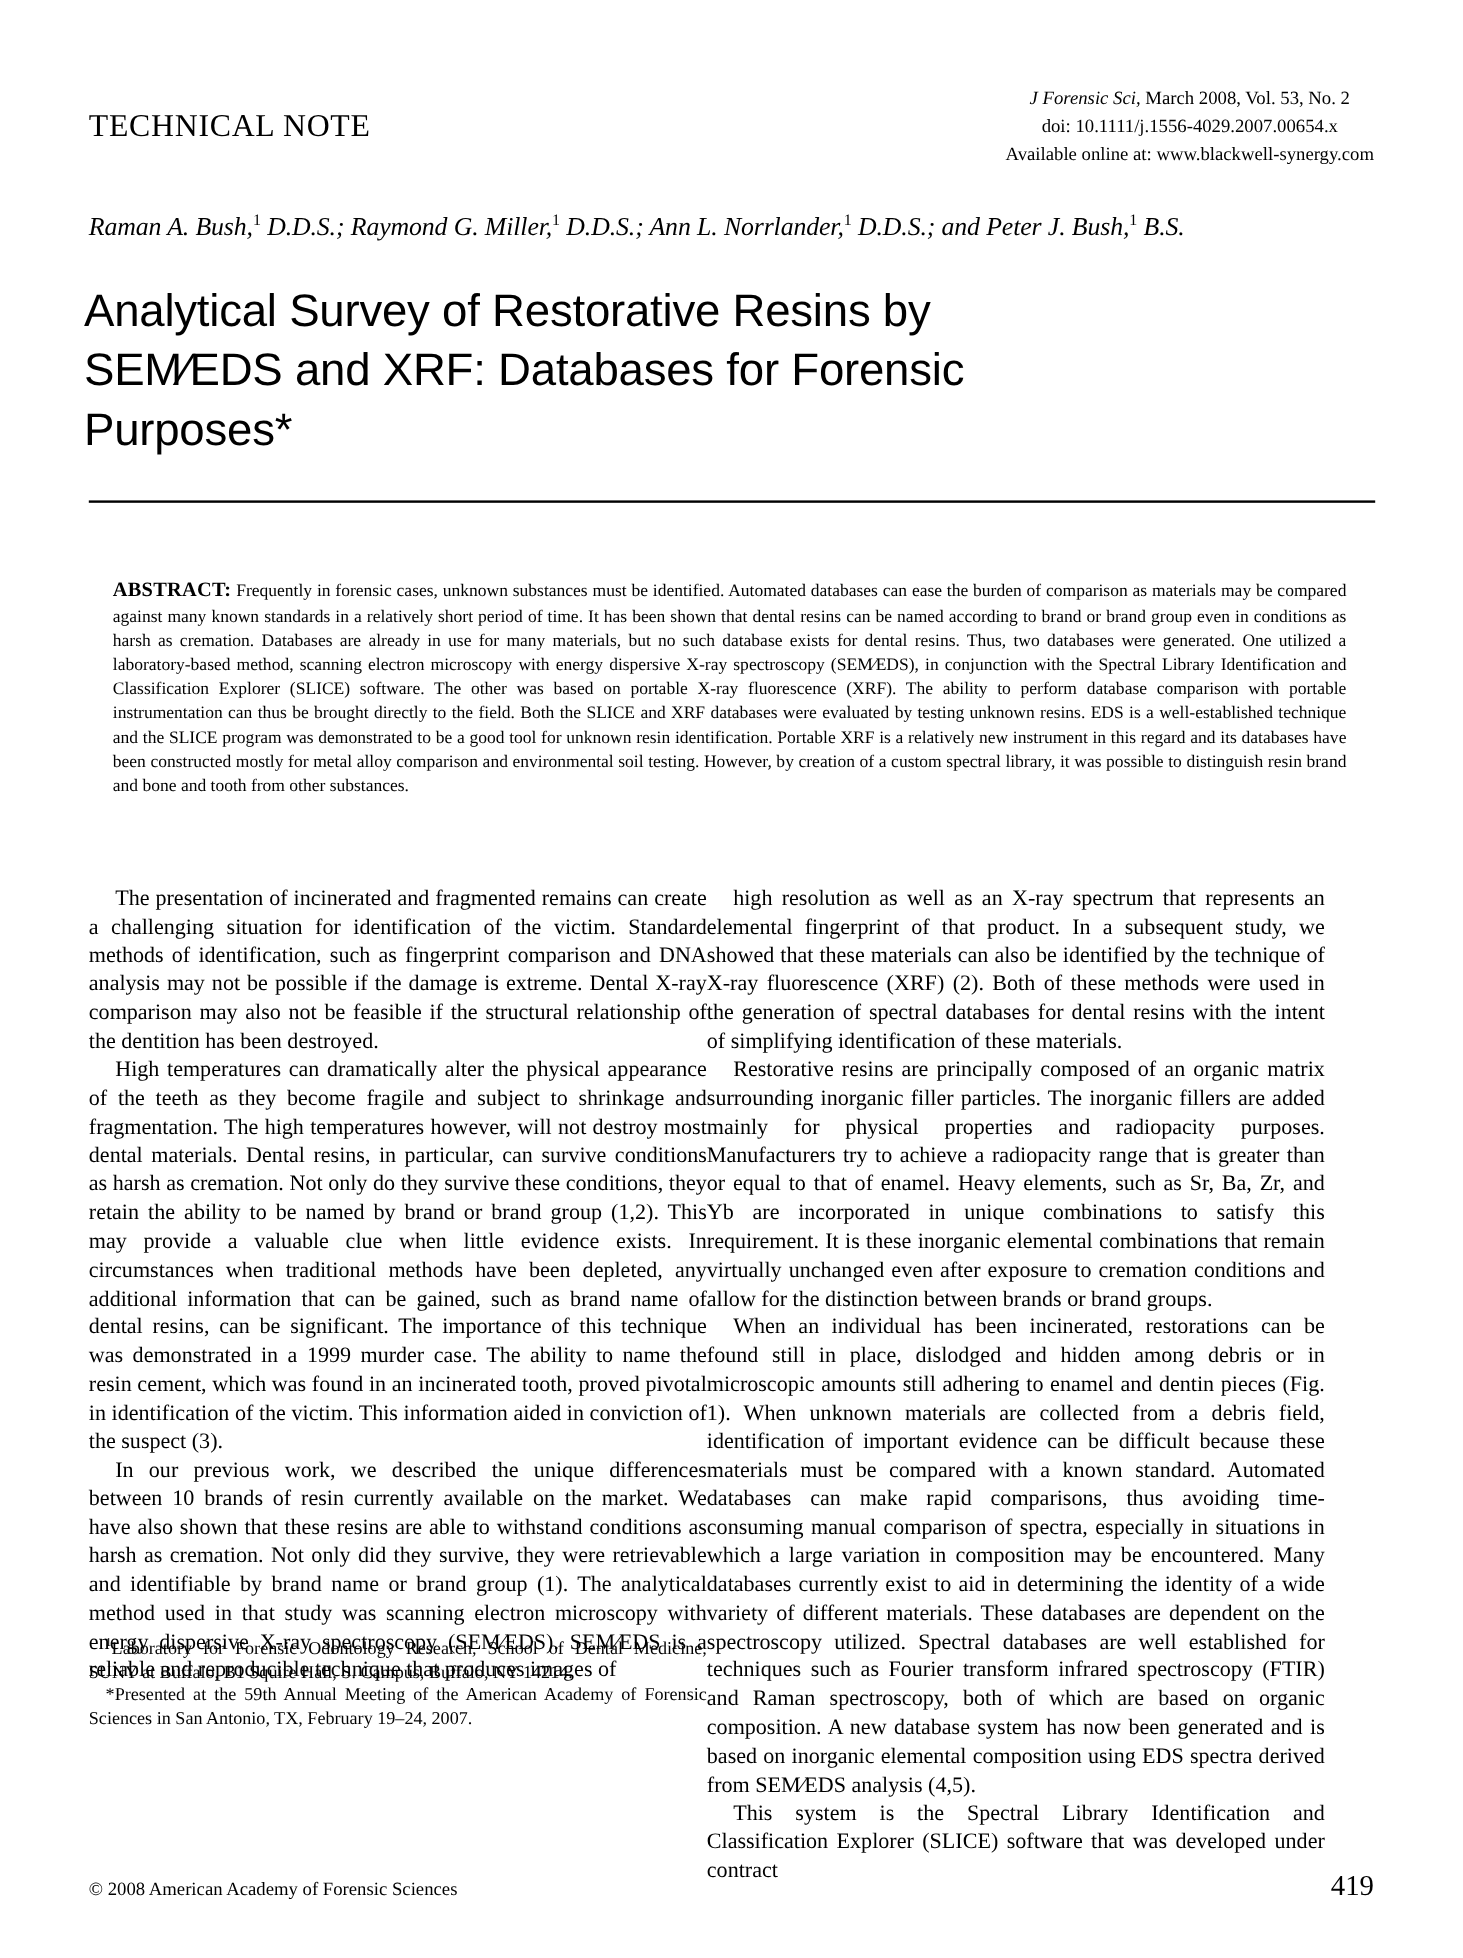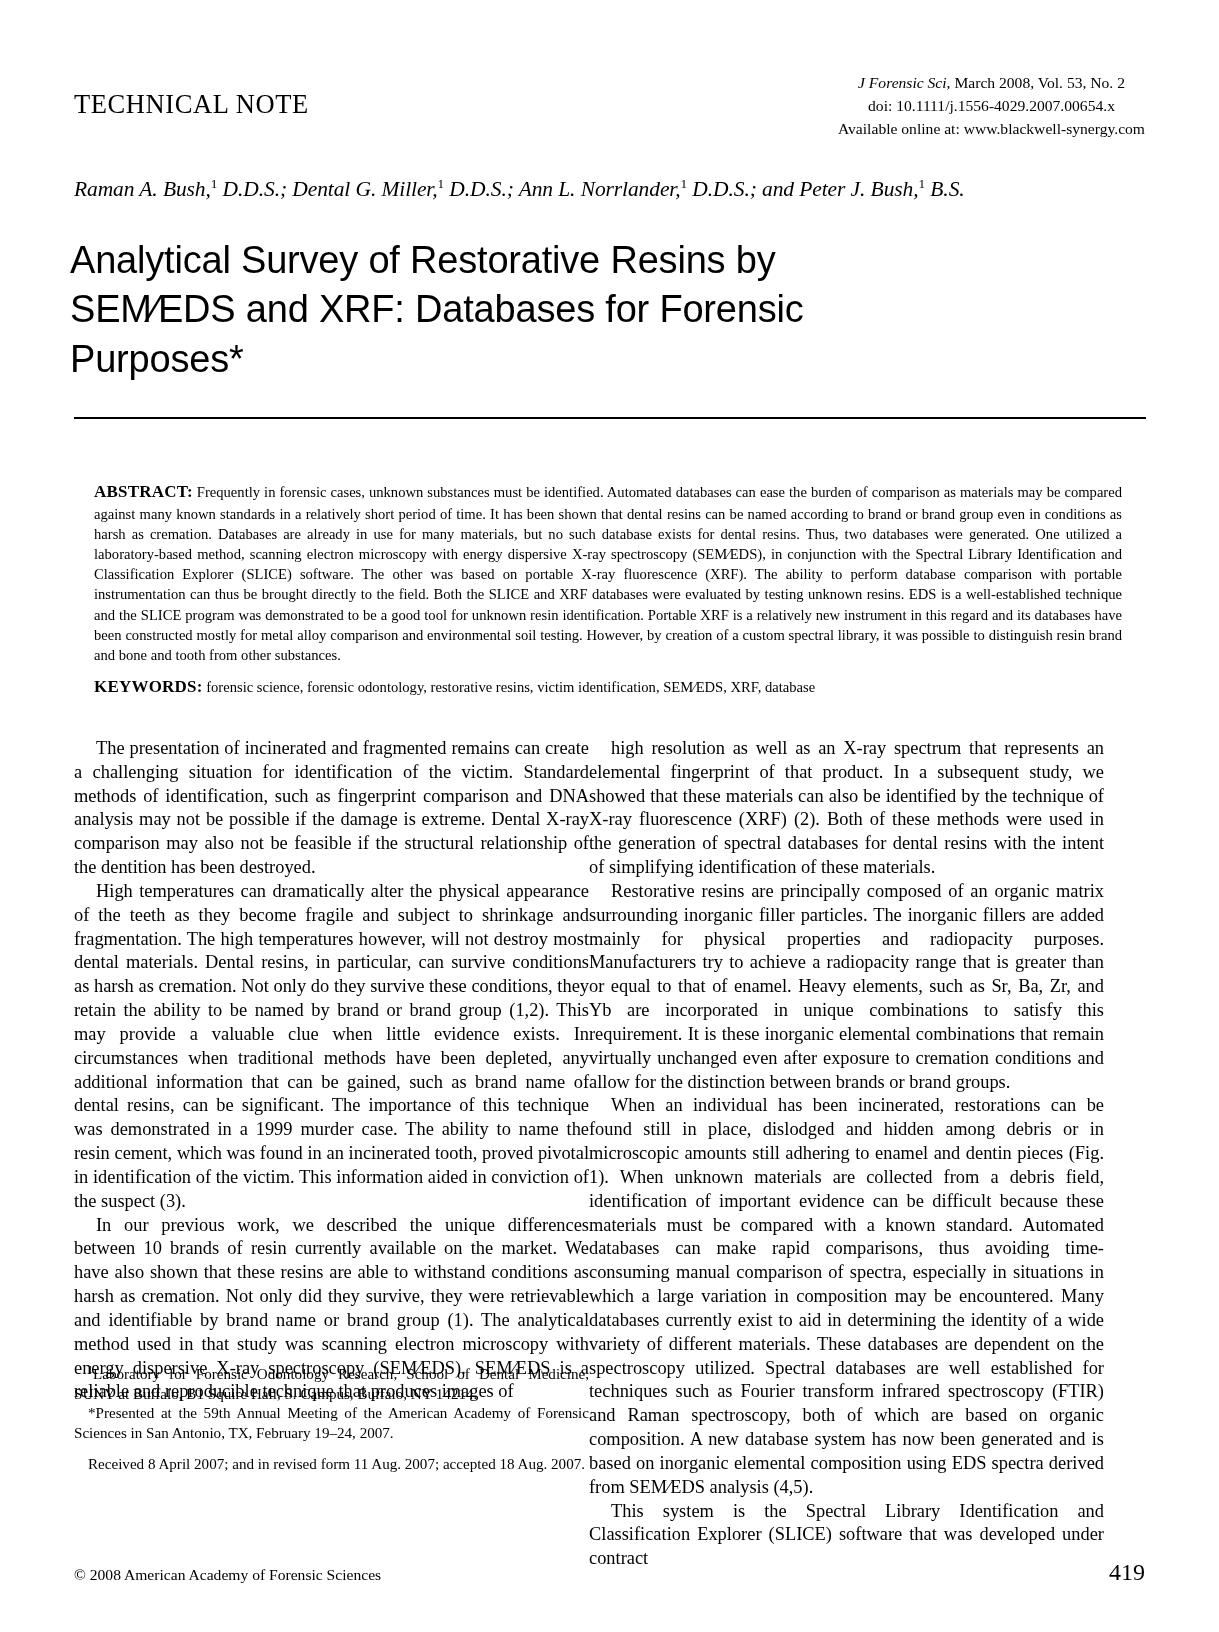--- a/index.html
+++ b/index.html
@@ -184,53 +184,49 @@
     <div class="journal-block">
       <div>
         <span class="jtitle">J Forensic Sci,</span><span> March 2008, Vol. 53, No. 2</span>
       </div>
       <div>doi: 10.1111/j.1556-4029.2007.00654.x</div>
       <div>Available online at: www.blackwell-synergy.com</div>
     </div>
   </div>
 
   <div class="authors">
-    <span>Raman A. Bush,</span><sup>1</sup><span> D.D.S.; </span><span>Dental G. Miller,</span><sup>1</sup><span> D.D.S.; </span><span>Ann L. Norrlander,</span><sup>1</sup><span> D.D.S.; and </span><span>Peter J. Bush,</span><sup>1</sup><span> B.S.</span>
+    <span>Raman A. Bush,</span><sup>1</sup><span> D.D.S.; </span><span>Raymond G. Miller,</span><sup>1</sup><span> D.D.S.; </span><span>Ann L. Norrlander,</span><sup>1</sup><span> D.D.S.; and </span><span>Peter J. Bush,</span><sup>1</sup><span> B.S.</span>
   </div>
 
   <h1 class="doc-title">Analytical Survey of Restorative Resins by SEM⁄EDS and XRF: Databases for Forensic Purposes*</h1>
 
   <div class="hrule"></div>
 
   <div class="abstract-block">
     <span class="lead">ABSTRACT:</span><span> Frequently in forensic cases, unknown substances must be identified. Automated databases can ease the burden of comparison as materials may be compared against many known standards in a relatively short period of time. It has been shown that dental resins can be named according to brand or brand group even in conditions as harsh as cremation. Databases are already in use for many materials, but no such database exists for dental resins. Thus, two databases were generated. One utilized a laboratory-based method, scanning electron microscopy with energy dispersive X-ray spectroscopy (SEM⁄EDS), in conjunction with the Spectral Library Identification and Classification Explorer (SLICE) software. The other was based on portable X-ray fluorescence (XRF). The ability to perform database comparison with portable instrumentation can thus be brought directly to the field. Both the SLICE and XRF databases were evaluated by testing unknown resins. EDS is a well-established technique and the SLICE program was demonstrated to be a good tool for unknown resin identification. Portable XRF is a relatively new instrument in this regard and its databases have been constructed mostly for metal alloy comparison and environmental soil testing. However, by creation of a custom spectral library, it was possible to distinguish resin brand and bone and tooth from other substances.</span>
   </div>
 
-  <div class="keywords">
-    <span class="lead">KEYWORDS:</span><span> forensic science, forensic odontology, restorative resins, victim identification, SEM⁄EDS, XRF, database</span>
-  </div>
 
   <div class="columns">
     <div class="col">
       <p>The presentation of incinerated and fragmented remains can create a challenging situation for identification of the victim. Standard methods of identification, such as fingerprint comparison and DNA analysis may not be possible if the damage is extreme. Dental X-ray comparison may also not be feasible if the structural relationship of the dentition has been destroyed.</p>
       <p>High temperatures can dramatically alter the physical appearance of the teeth as they become fragile and subject to shrinkage and fragmentation. The high temperatures however, will not destroy most dental materials. Dental resins, in particular, can survive conditions as harsh as cremation. Not only do they survive these conditions, they retain the ability to be named by brand or brand group (1,2). This may provide a valuable clue when little evidence exists. In circumstances when traditional methods have been depleted, any additional information that can be gained, such as brand name of dental resins, can be significant. The importance of this technique was demonstrated in a 1999 murder case. The ability to name the resin cement, which was found in an incinerated tooth, proved pivotal in identification of the victim. This information aided in conviction of the suspect (3).</p>
       <p>In our previous work, we described the unique differences between 10 brands of resin currently available on the market. We have also shown that these resins are able to withstand conditions as harsh as cremation. Not only did they survive, they were retrievable and identifiable by brand name or brand group (1). The analytical method used in that study was scanning electron microscopy with energy dispersive X-ray spectroscopy (SEM⁄EDS). SEM⁄EDS is a reliable and reproducible technique that produces images of</p>
     </div>
     <div class="col">
       <p>high resolution as well as an X-ray spectrum that represents an elemental fingerprint of that product. In a subsequent study, we showed that these materials can also be identified by the technique of X-ray fluorescence (XRF) (2). Both of these methods were used in the generation of spectral databases for dental resins with the intent of simplifying identification of these materials.</p>
       <p>Restorative resins are principally composed of an organic matrix surrounding inorganic filler particles. The inorganic fillers are added mainly for physical properties and radiopacity purposes. Manufacturers try to achieve a radiopacity range that is greater than or equal to that of enamel. Heavy elements, such as Sr, Ba, Zr, and Yb are incorporated in unique combinations to satisfy this requirement. It is these inorganic elemental combinations that remain virtually unchanged even after exposure to cremation conditions and allow for the distinction between brands or brand groups.</p>
       <p>When an individual has been incinerated, restorations can be found still in place, dislodged and hidden among debris or in microscopic amounts still adhering to enamel and dentin pieces (Fig. 1). When unknown materials are collected from a debris field, identification of important evidence can be difficult because these materials must be compared with a known standard. Automated databases can make rapid comparisons, thus avoiding time-consuming manual comparison of spectra, especially in situations in which a large variation in composition may be encountered. Many databases currently exist to aid in determining the identity of a wide variety of different materials. These databases are dependent on the spectroscopy utilized. Spectral databases are well established for techniques such as Fourier transform infrared spectroscopy (FTIR) and Raman spectroscopy, both of which are based on organic composition. A new database system has now been generated and is based on inorganic elemental composition using EDS spectra derived from SEM⁄EDS analysis (4,5).</p>
       <p>This system is the Spectral Library Identification and Classification Explorer (SLICE) software that was developed under contract</p>
     </div>
   </div>
 
   <div class="footnotes">
     <p><sup>1</sup><span>Laboratory for Forensic Odontology Research, School of Dental Medicine, SUNY at Buffalo, B1 Squire Hall, S. Campus, Buffalo, NY 14214.</span></p>
     <p>*Presented at the 59th Annual Meeting of the American Academy of Forensic Sciences in San Antonio, TX, February 19–24, 2007.</p>
-    <p class="gap">Received 8 April 2007; and in revised form 11 Aug. 2007; accepted 18 Aug. 2007.</p>
   </div>
 
   <div class="footer">
     <div class="copyright">© 2008 American Academy of Forensic Sciences</div>
     <div class="pagenum">419</div>
   </div>
 
 </div>
 
 </body></html>

